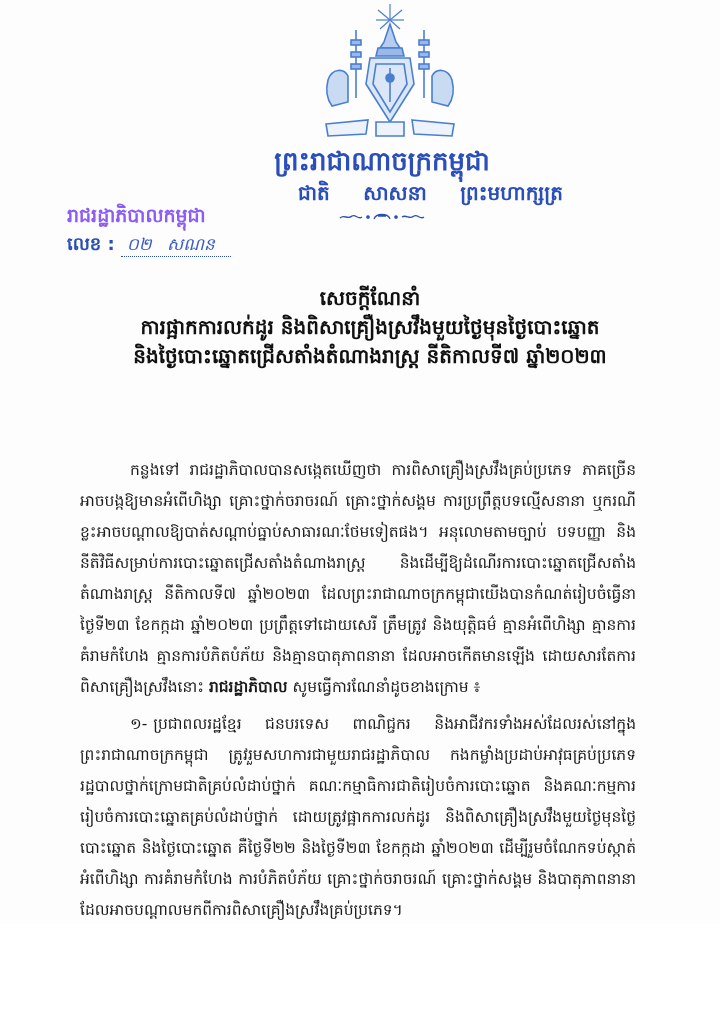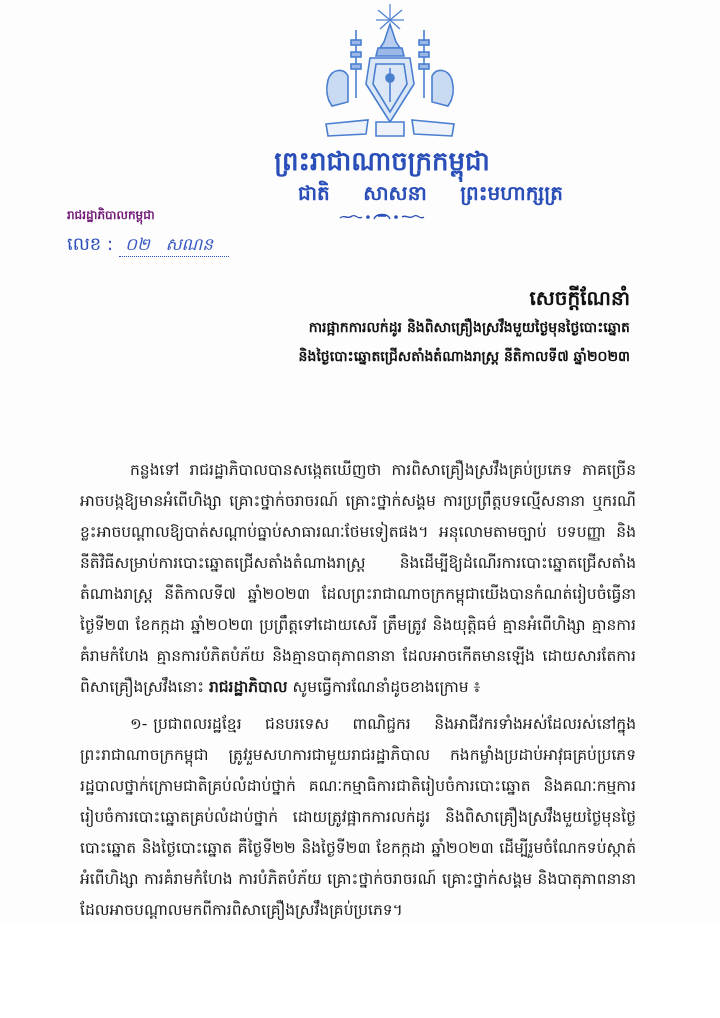--- a/index.html
+++ b/index.html
@@ -52,58 +52,58 @@
       margin-left: 48px;
     }
     .ornament {
       position: absolute;
       left: 338px; top: 212px;
       width: 88px; height: 10px;
     }
     .gov-name {
       position: absolute;
       left: 67px; top: 203px;
-      font-size: 12px;
+      font-size: 19px;
       line-height: 24px;
-      color: #701a75;
+      color: #8b5cf6;
       font-weight: bold;
       white-space: nowrap;
     }
     .ref-row {
       position: absolute;
       left: 67px; top: 232px;
       display: flex;
       align-items: baseline;
       font-size: 18px;
       line-height: 24px;
       color: #2b4fb8;
       white-space: nowrap;
     }
-    .ref-label { font-weight: normal; }
+    .ref-label { font-weight: bold; }
     .ref-value {
       margin-left: 6px;
       border-bottom: 1px dotted #2b4fb8;
       padding: 0 6px;
       font-style: italic;
       color: #3a5bc4;
       font-size: 17px;
       text-align: center;
     }
     .ref-value span { margin-right: 10px; }
     .title-block {
       position: absolute;
       left: 110px; top: 283px;
       width: 520px;
-      text-align: right;
+      text-align: center;
       font-weight: bold;
       color: #111;
     }
     .title-block .t1 { font-size: 20px; line-height: 30px; }
     .title-block .t2 { font-size: 18px; line-height: 28px; }
-    .title-block .t3 { font-size: 14px; line-height: 29px; white-space: nowrap; }
+    .title-block .t3 { font-size: 20px; line-height: 29px; white-space: nowrap; }
     .body {
       position: absolute;
       left: 80px; top: 455px;
       width: 572px;
       font-size: 15.5px;
       line-height: 31px;
       color: #1a1a1a;
       text-align: justify;
     }
     .para {

